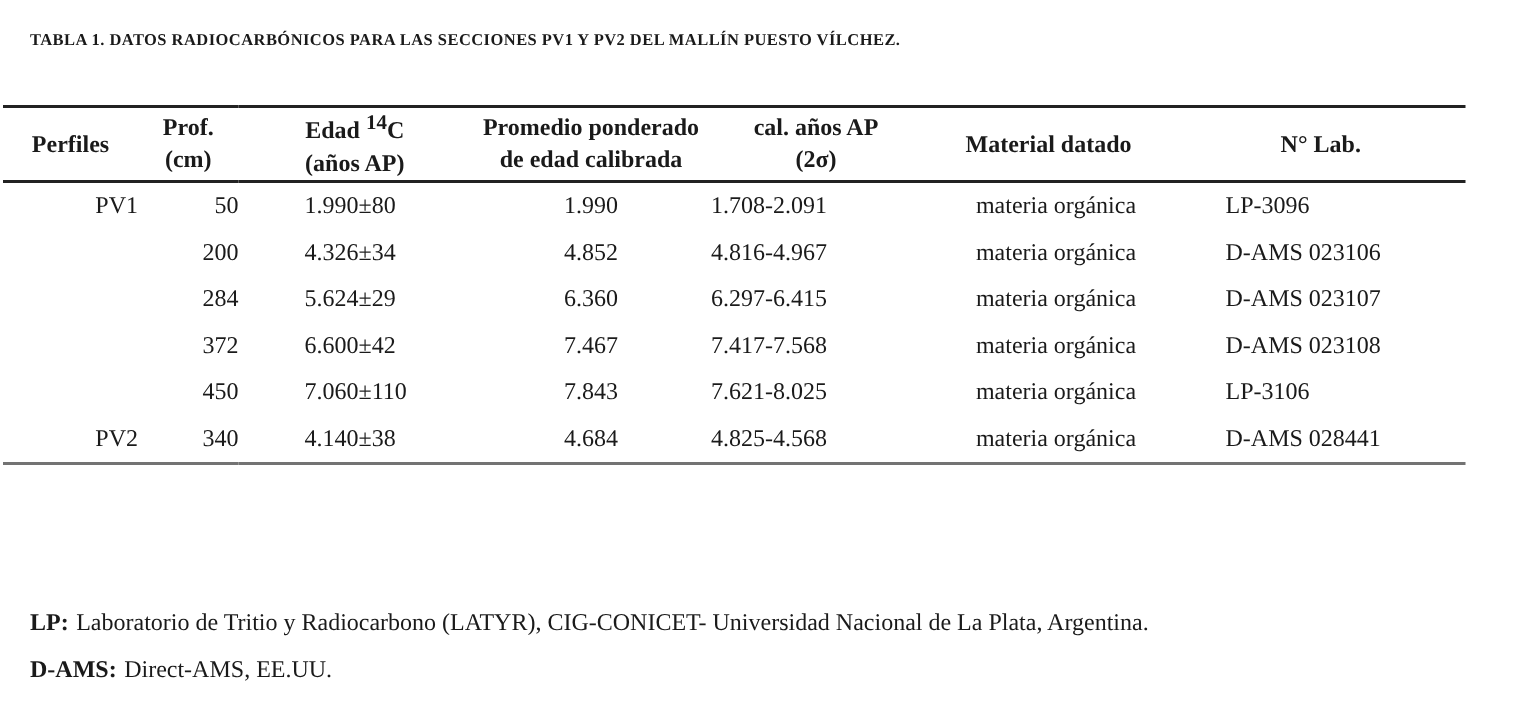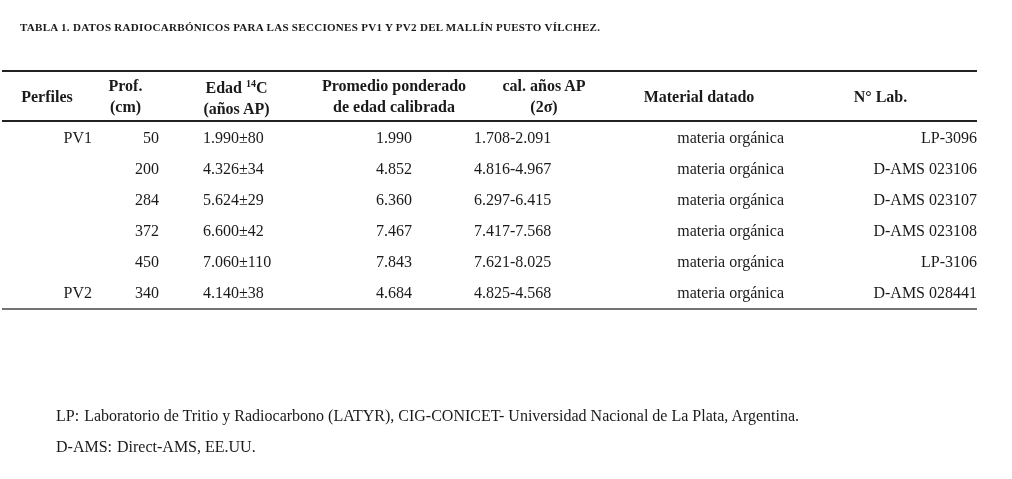--- a/index.html
+++ b/index.html
@@ -36,41 +36,41 @@
   }
   thead th {
     border-bottom: 2px solid #222222;
     font-weight: bold;
     height: 48px;
     vertical-align: middle;
     text-align: center;
     line-height: 21px;
     padding: 0;
   }
-  thead th sup { font-size: 10px; }
+  thead th sup { font-size: 14px; }
   tbody td {
     height: 31px;
     vertical-align: middle;
     padding: 0;
     white-space: nowrap;
   }
   td.c-perfil   { text-align: right;  padding-left: 12px; }
   td.c-prof     { text-align: right; }
   td.c-edad     { text-align: left;  padding-left: 44px; }
   td.c-promedio { text-align: center; }
   td.c-cal      { text-align: left; }
-  td.c-material { text-align: right;  padding-left: 10px; }
-  td.c-lab      { text-align: right;  padding-left: 33px; }
+  td.c-material { text-align: center;  padding-left: 10px; }
+  td.c-lab      { text-align: left;  padding-left: 33px; }
   .footnotes {
     position: absolute;
     left: 20px; top: 400px;
     font-size: 16px;
   }
   .footnote { line-height: 31px; white-space: nowrap; }
-  .fn-prefix { font-weight: normal; margin-right: 5px; margin-left: 36px; }
+  .fn-prefix { font-weight: bold; margin-right: 5px; }
 </style>
 </head>
 <body>
 
 <div class="page">
 
   <div class="title">TABLA 1. DATOS RADIOCARBÓNICOS PARA LAS SECCIONES PV1 Y PV2 DEL MALLÍN PUESTO VÍLCHEZ.</div>
 
   <table class="datatable">
     <colgroup>

